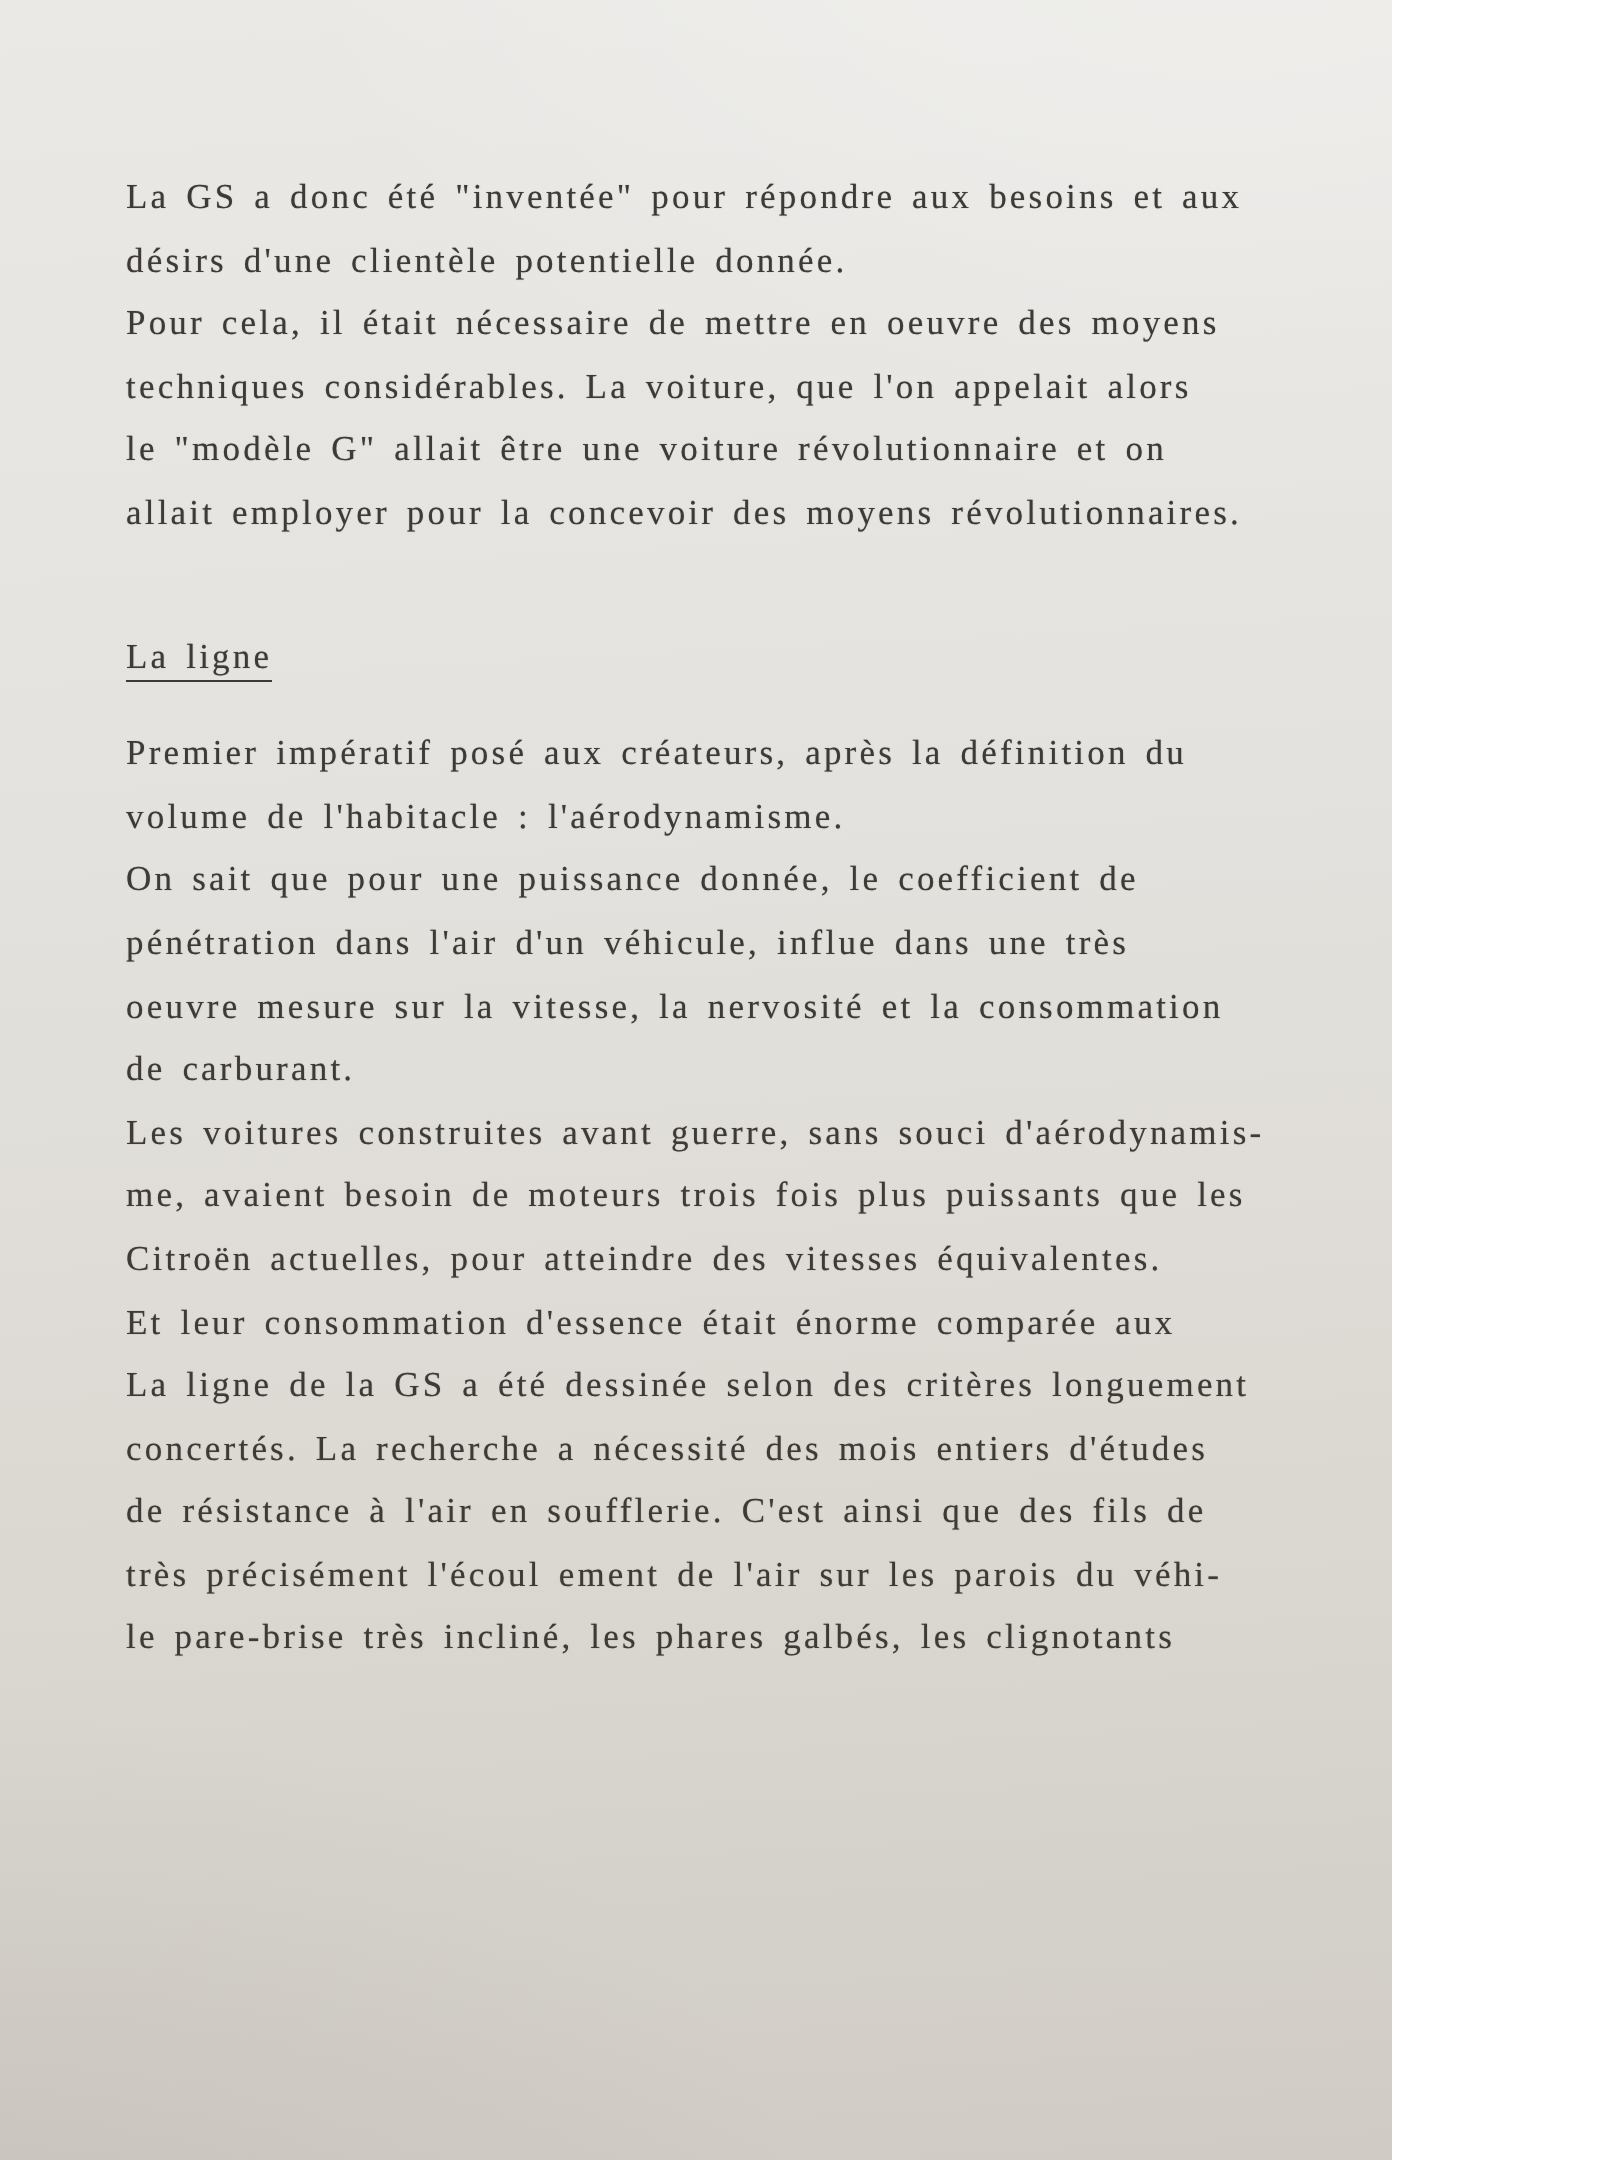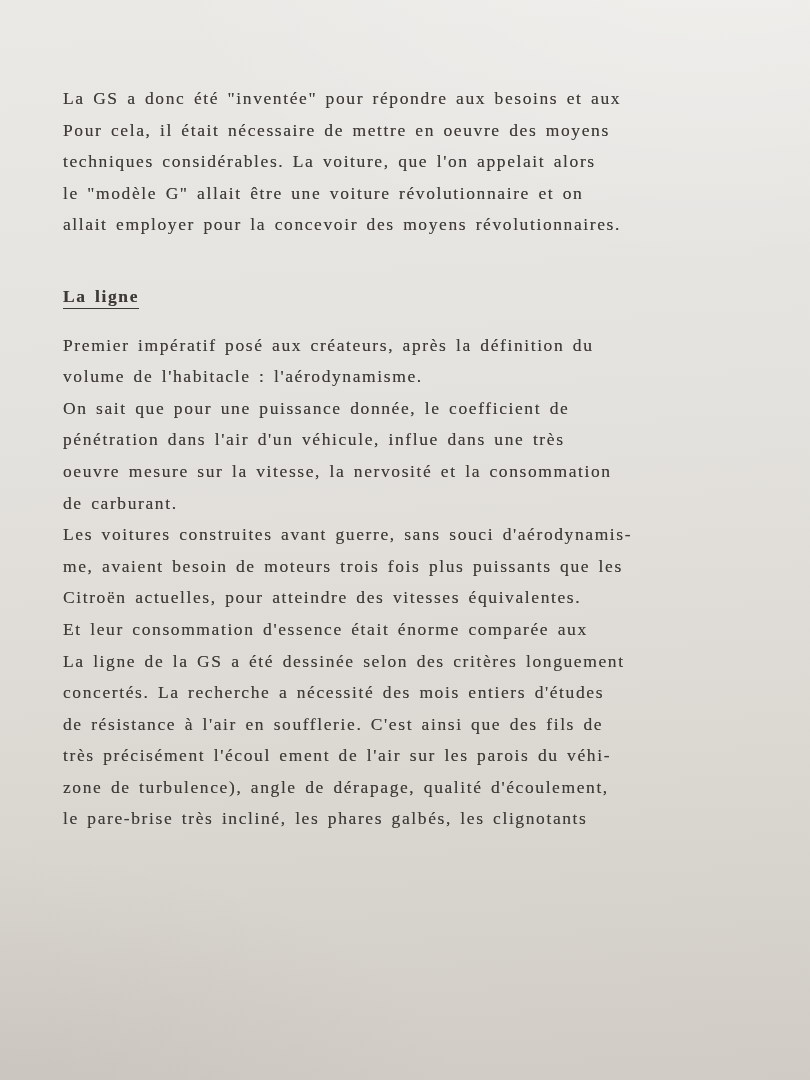--- a/index.html
+++ b/index.html
@@ -7,21 +7,21 @@
     padding: 0;
   }
   body {
     width: 810px;
     height: 1080px;
     overflow: hidden;
     font-family: "Liberation Serif", "DejaVu Serif", serif;
   }
   .photo {
     position: relative;
-    width: 810px;
+    width: 696px;
     height: 1080px;
     
     background:
       radial-gradient(120% 55% at 88% -8%, rgba(255,255,255,0.30), rgba(255,255,255,0) 60%),
       radial-gradient(90% 40% at 0% 105%, rgba(120,112,100,0.10), rgba(120,112,100,0) 65%),
       linear-gradient(177deg, #eae9e6 0%, #e4e2de 38%, #dcd9d3 68%, #d0ccc5 100%);
   }
   .textblock {
     position: absolute;
     left: 63px;
@@ -38,34 +38,35 @@
     height: 31.6px;
     white-space: nowrap;
   }
   .heading {
     margin: 0;
     margin-top: 40px;
     margin-bottom: 17px;
     line-height: 31.6px;
     height: 31.6px;
     font-size: 17.5px;
-    font-weight: bold;
+    font-weight: normal;
   }
   .heading .underlined {
     border-bottom: 1.6px solid #3e3b37;
     padding-bottom: 2px;
   }
 </style>
 </head>
 <body>
 
 <div class="photo">
   <div class="textblock">
 
     <div class="line">La GS a donc été "inventée" pour répondre aux besoins et aux</div>
+    <div class="line">désirs d'une clientèle potentielle donnée.</div>
     <div class="line">Pour cela, il était nécessaire de mettre en oeuvre des moyens</div>
     <div class="line">techniques considérables.  La voiture,  que l'on appelait alors</div>
     <div class="line">le "modèle G" allait être une voiture révolutionnaire et on</div>
     <div class="line">allait employer pour la concevoir des moyens révolutionnaires.</div>
 
     <h2 class="heading"><span class="underlined">La ligne</span></h2>
 
     <div class="line">Premier impératif posé aux créateurs,  après la définition du</div>
     <div class="line">volume de l'habitacle : l'aérodynamisme.</div>
     <div class="line">On sait que pour une puissance donnée,  le coefficient de</div>
@@ -73,17 +74,16 @@
     <div class="line">oeuvre mesure sur la vitesse,  la nervosité et la consommation</div>
     <div class="line">de carburant.</div>
     <div class="line">Les voitures construites avant guerre,  sans souci d'aérodynamis-</div>
     <div class="line">me,  avaient besoin de moteurs trois fois plus puissants que les</div>
     <div class="line">Citroën actuelles,  pour atteindre des vitesses équivalentes.</div>
     <div class="line">Et leur consommation d'essence était énorme comparée aux</div>
     <div class="line">La ligne de la GS a été dessinée selon des critères longuement</div>
     <div class="line">concertés.  La recherche a nécessité des mois entiers d'études</div>
     <div class="line">de résistance à l'air en soufflerie.  C'est ainsi que des fils de</div>
     <div class="line">très précisément l'écoul ement de l'air sur les parois du véhi-</div>
-    <div class="line">zone de turbulence),  angle de dérapage,  qualité d'écoulement,</div>
     <div class="line">le pare-brise très incliné,  les phares galbés,  les clignotants</div>
 
   </div>
 </div>
 
 </body></html>

